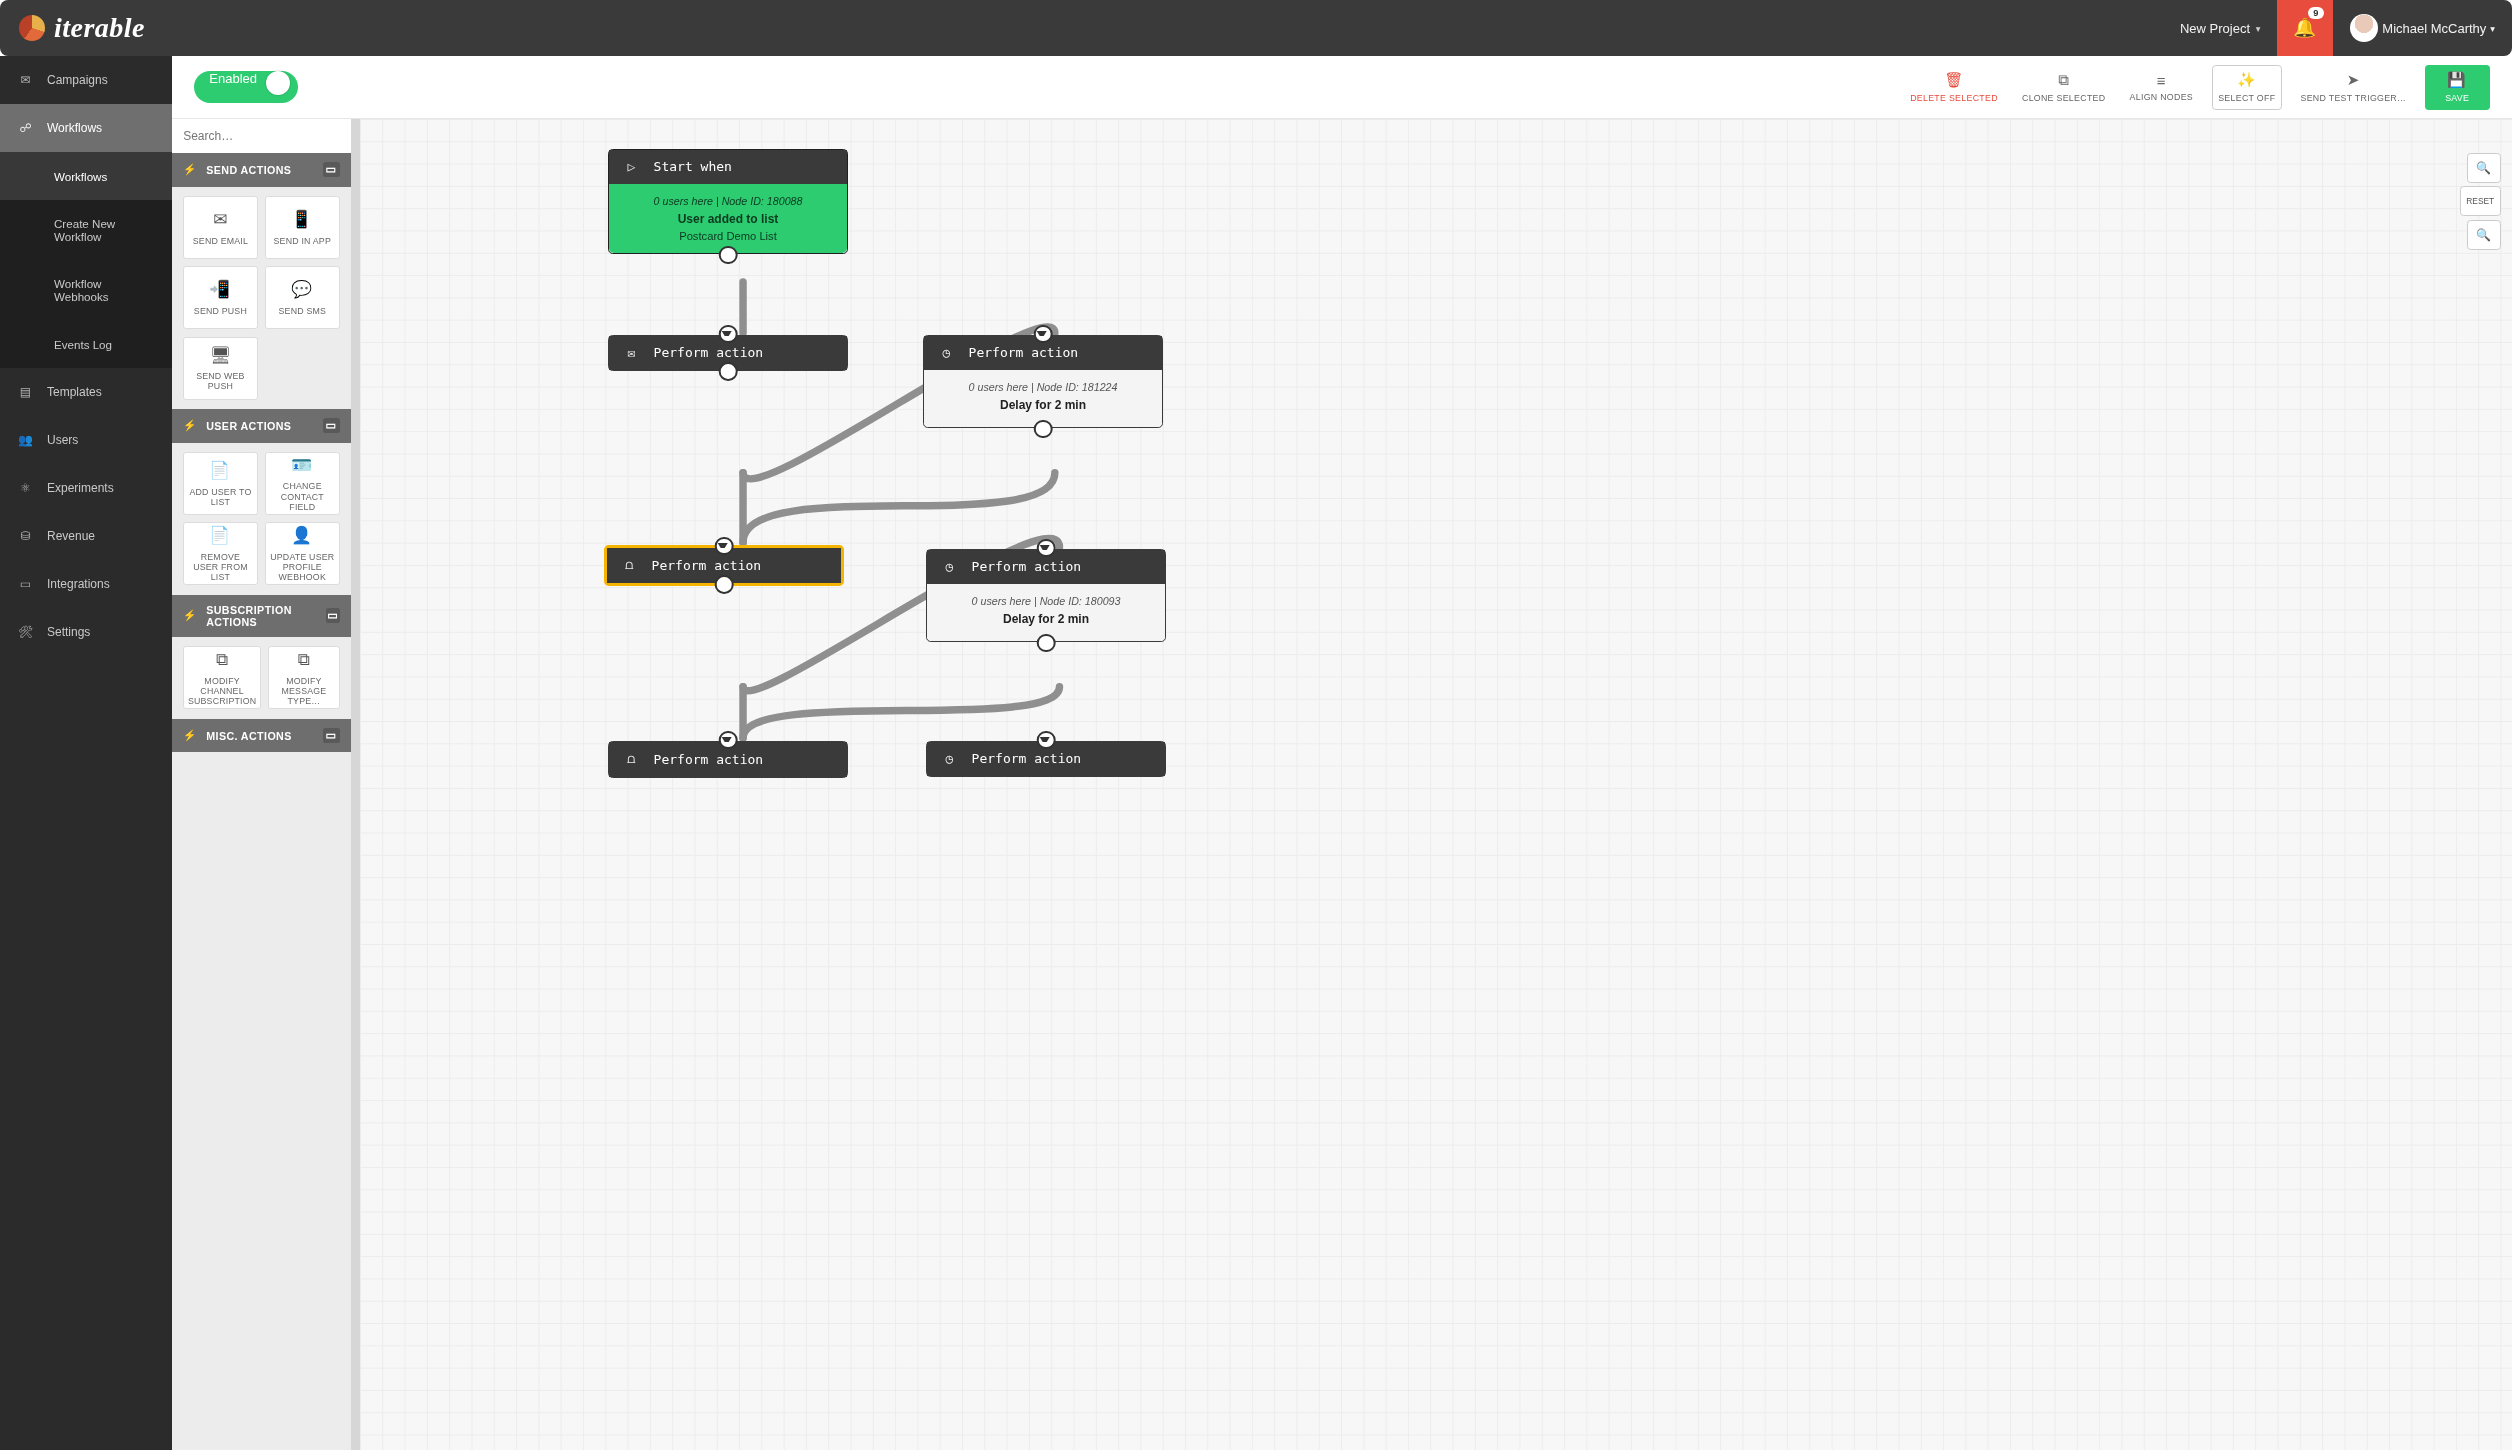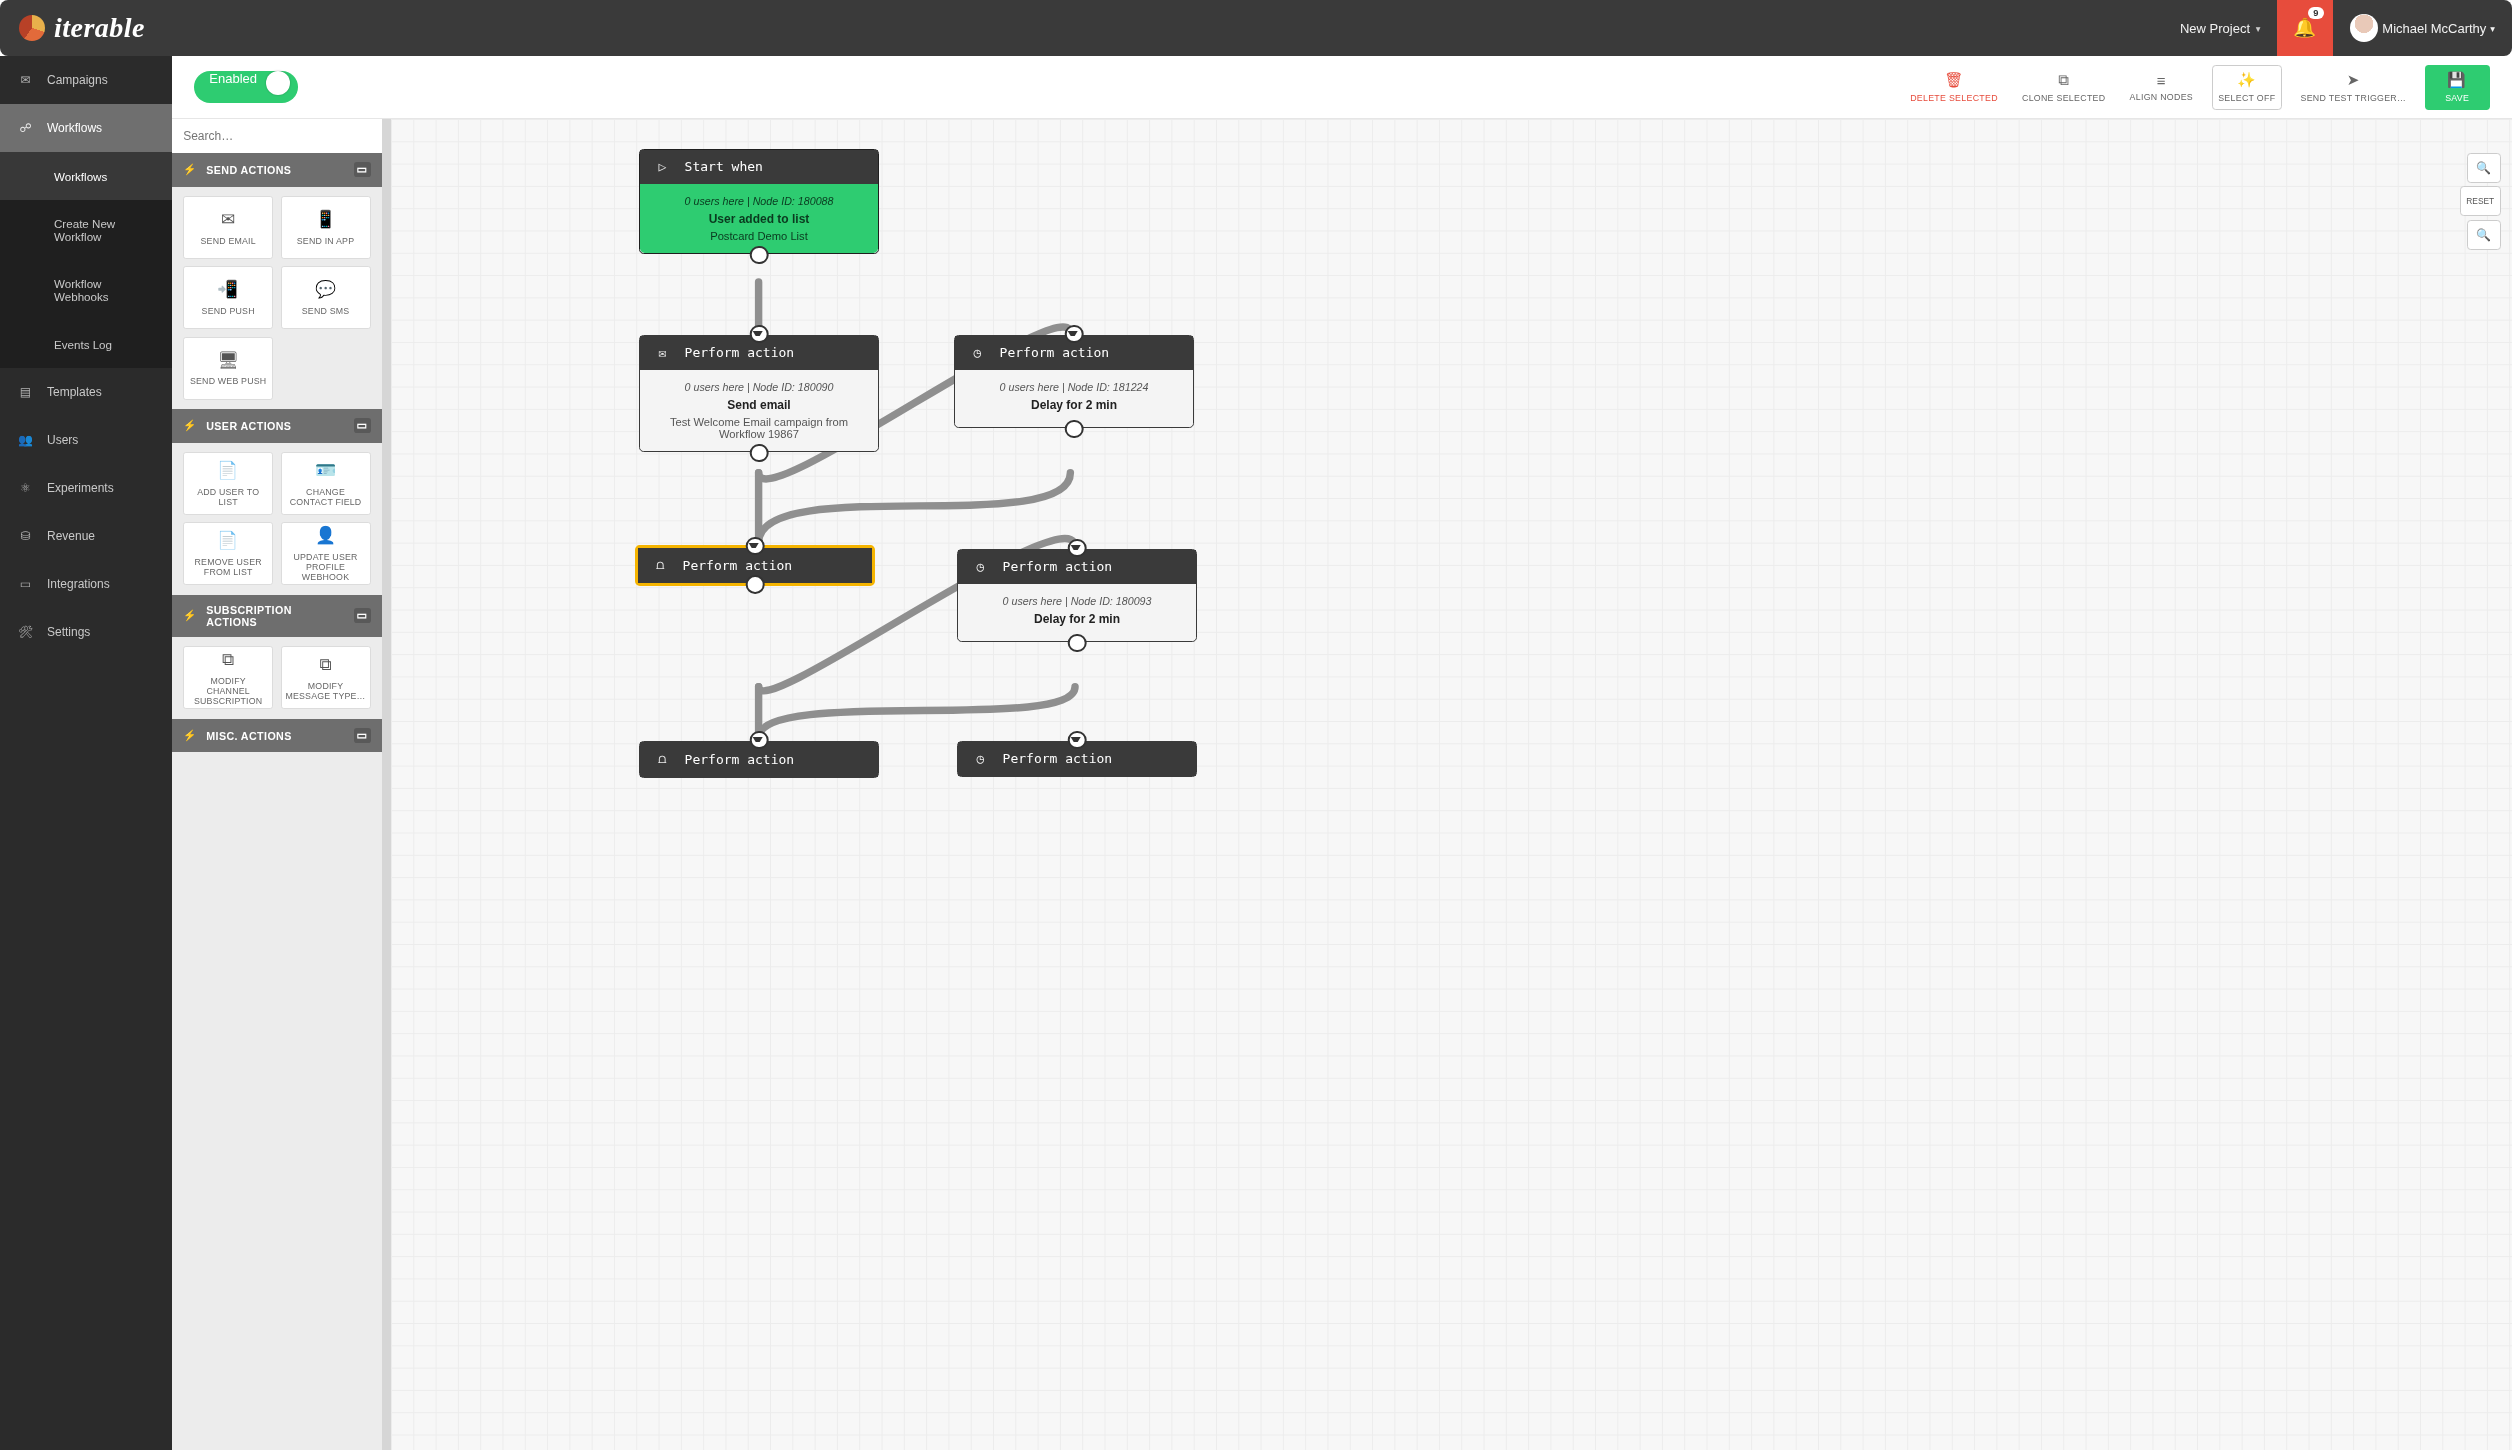--- a/index.html
+++ b/index.html
@@ -51,21 +51,21 @@
 .tool-btn{display:flex;flex-direction:column;align-items:center;justify-content:center;
   min-width:60px;height:45px;font-size:8.8px;color:#666;gap:3.7px;cursor:pointer;
   letter-spacing:0.3px;text-align:center;padding:0 5.6px}
 .tool-btn .ti{font-size:15px}
 .tool-btn.danger{color:var(--red)}
 .tool-btn.boxed{border:0.9px solid #ccc;border-radius:3.7px}
 .tool-btn.primary{background:var(--green);color:#fff;border-radius:3.7px;min-width:65px}
 
 #wbody{flex:1;display:flex;overflow:hidden}
 
-#palette{width:219px;background:#ececec;display:flex;flex-direction:column;position:relative}
+#palette{width:188px;background:#ececec;display:flex;flex-direction:column;position:relative}
 #palette input{border:none;height:34px;padding:0 11.2px;font-size:12px;background:#fff;outline:none;width:calc(100% - 9.3px)}
 #palette::after{content:"";position:absolute;right:0;top:0;bottom:0;width:9.3px;background:#d6d6d6}
 #pal-scroll{flex:1;overflow:auto;padding-right:9.3px}
 .section{background:#6e6e6e;color:#fff;font-size:10.7px;font-weight:700;letter-spacing:0.4px;
   display:flex;align-items:center;gap:9.3px;padding:9.3px 11.2px}
 .section .colbtn{margin-left:auto;background:#595959;border-radius:2.8px;width:17px;height:15px;
   display:flex;align-items:center;justify-content:center;font-size:11.2px}
 .tile-grid{display:grid;grid-template-columns:1fr 1fr;gap:7.4px;padding:9.3px 11.2px;background:#ececec}
 .tile{background:#fff;border:0.9px solid #dcdcdc;border-radius:2.8px;
   height:63px;display:flex;flex-direction:column;align-items:center;justify-content:center;
@@ -334,25 +334,20 @@
           </div>
           <div class="port bottom"></div>
         </div>
 
         <div class="node" style="left:248px;top:216px">
           <div class="port top"></div>
           <div class="hdr">
               <span class="ni">✉</span>
             <span>Perform action</span>
             </div>
-          <div class="body">
-            <div class="meta">0 users here | Node ID: 180090</div>
-            <div class="title">Send email</div>
-            <div class="sub">Test Welcome Email campaign from Workflow 19867</div>
-          </div>
           <div class="port bottom"></div>
         </div>
 
         <div class="node" style="left:563px;top:216px">
           <div class="port top"></div>
           <div class="hdr">
               <span class="ni">◷</span>
             <span>Perform action</span>
             </div>
           <div class="body">

